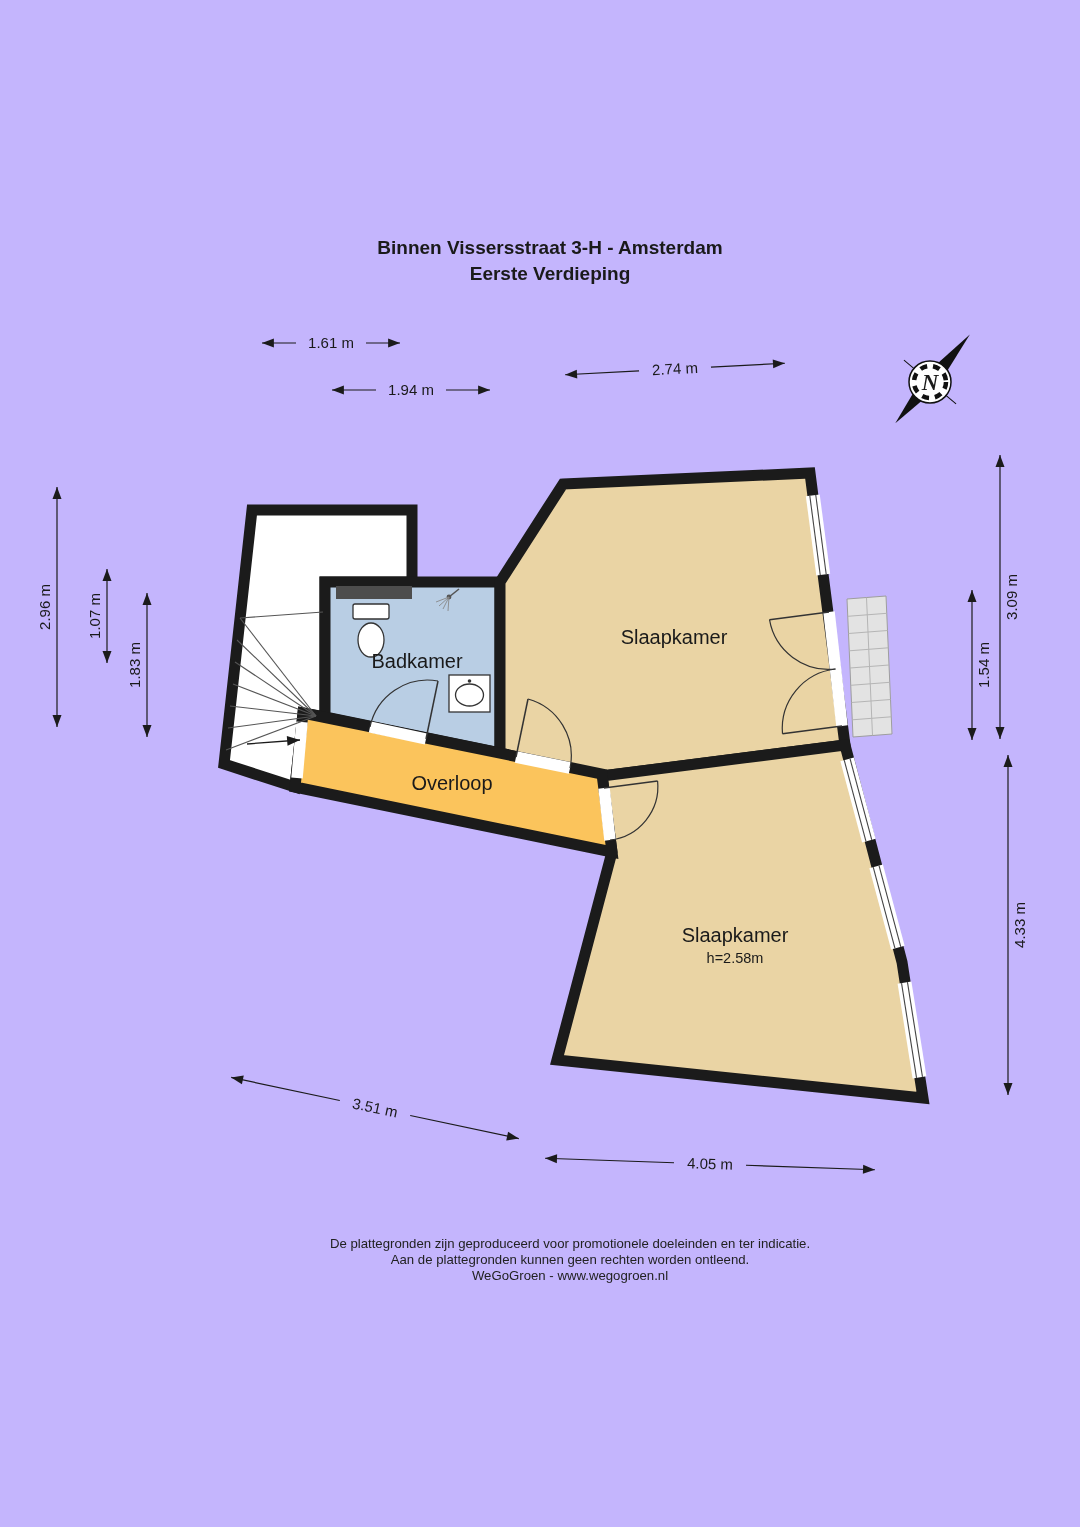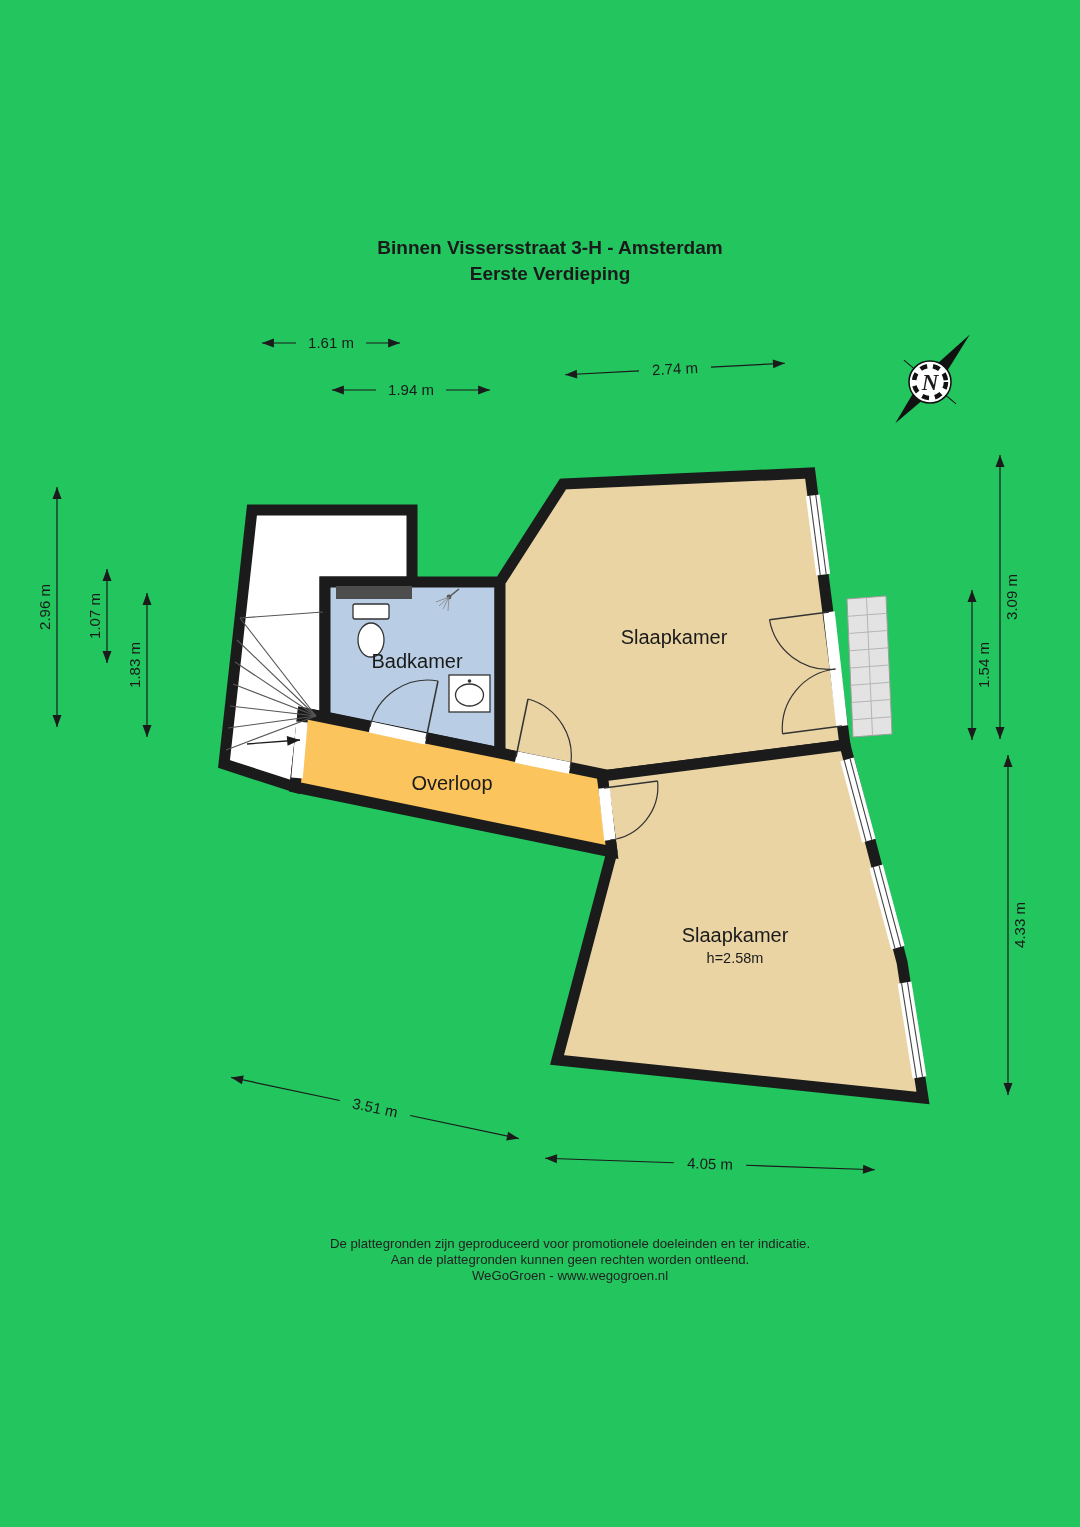--- a/index.html
+++ b/index.html
@@ -1,16 +1,16 @@
 <!DOCTYPE html>
 <html><head>
 <meta charset="utf-8">
 <style>
   html,body{margin:0;padding:0;background:#ffffff;}
-  .page{position:relative;width:1080px;height:1527px;background:#22c55e;overflow:hidden;
+  .page{position:relative;width:1080px;height:1527px;background:#c4b5fd;overflow:hidden;
         font-family:"Liberation Sans", sans-serif;}
   svg{position:absolute;left:0;top:0;}
   text{font-family:"Liberation Sans", sans-serif;fill:#1a1a1a;}
   .title{font-size:19px;font-weight:bold;text-anchor:middle;}
   .room-label{font-size:20px;text-anchor:middle;}
   .room-sub{font-size:14.5px;text-anchor:middle;}
   .dim{stroke:#1b1b1b;stroke-width:1.2;}
   .dim-label{font-size:15px;text-anchor:middle;}
   .footer-line{font-size:13.2px;text-anchor:middle;fill:#222;}
   .room{stroke-width:11;stroke-linejoin:miter;}

